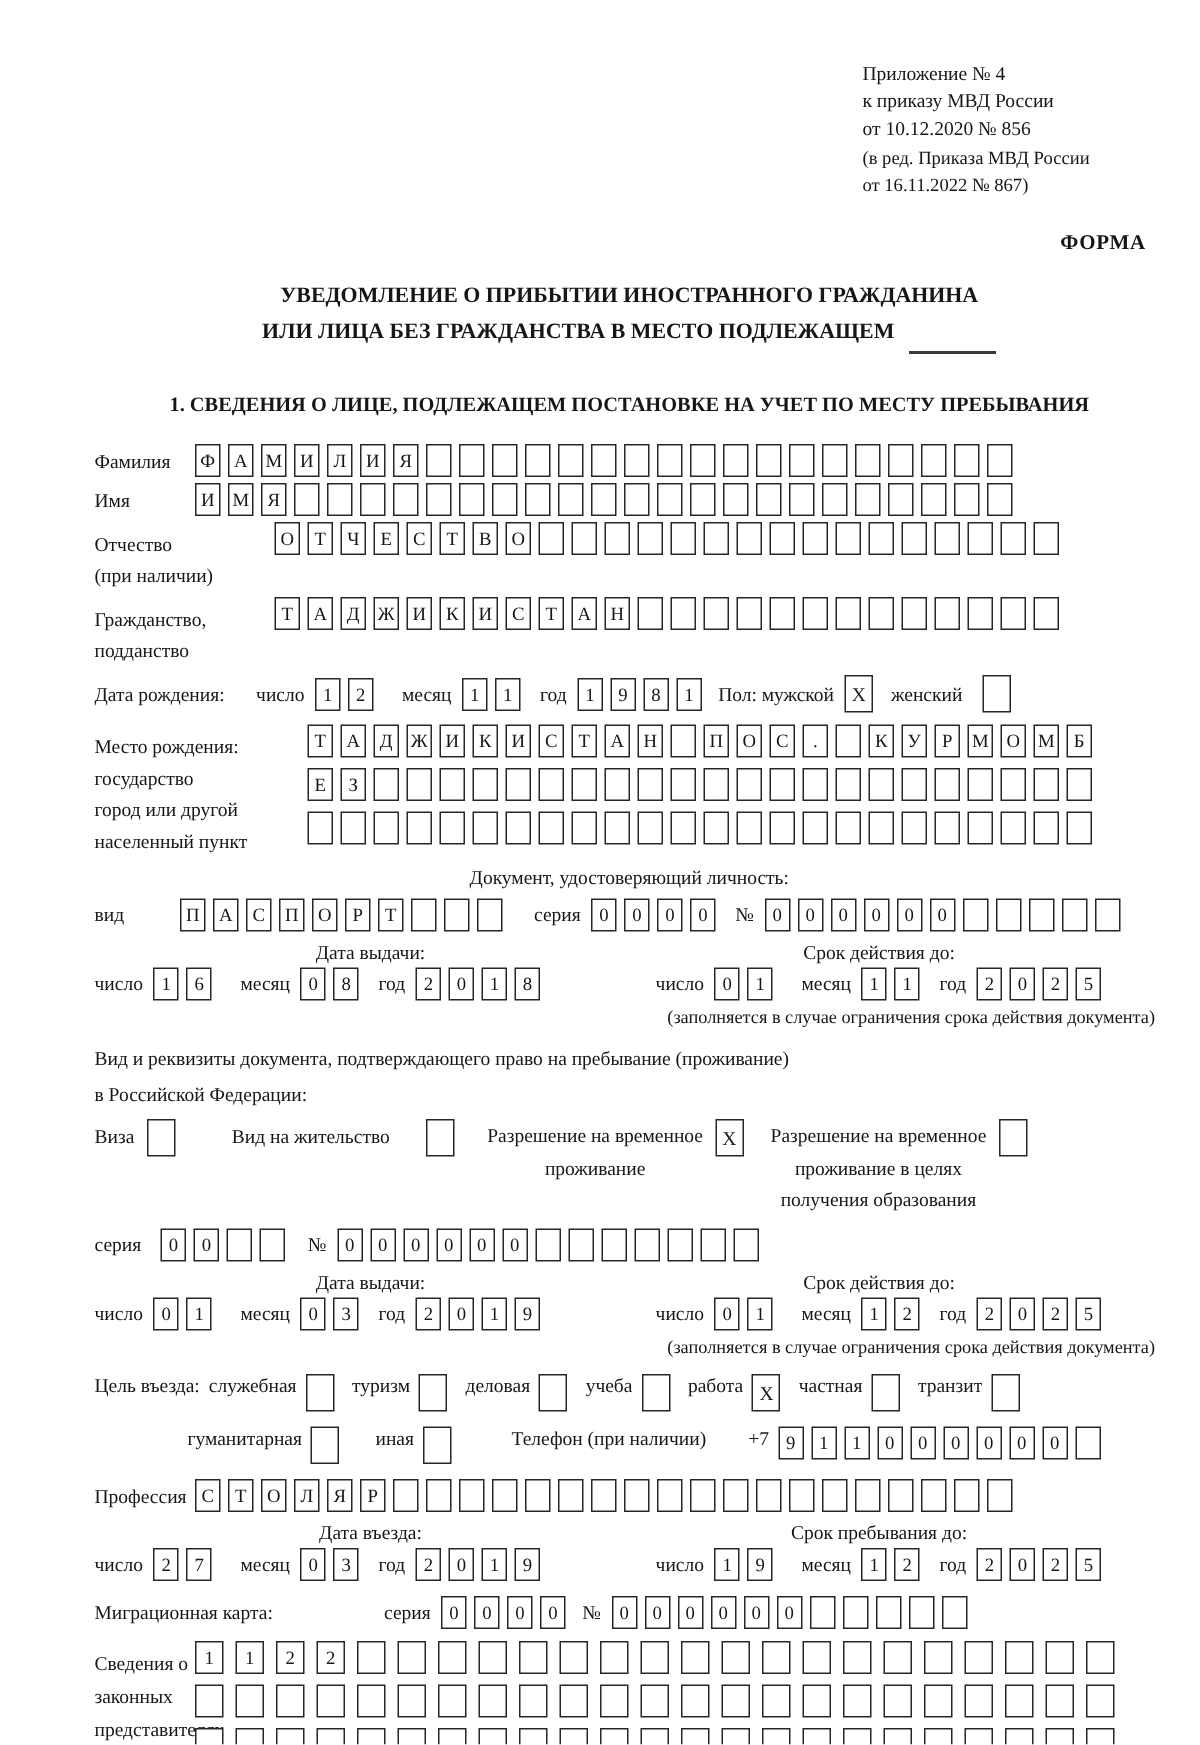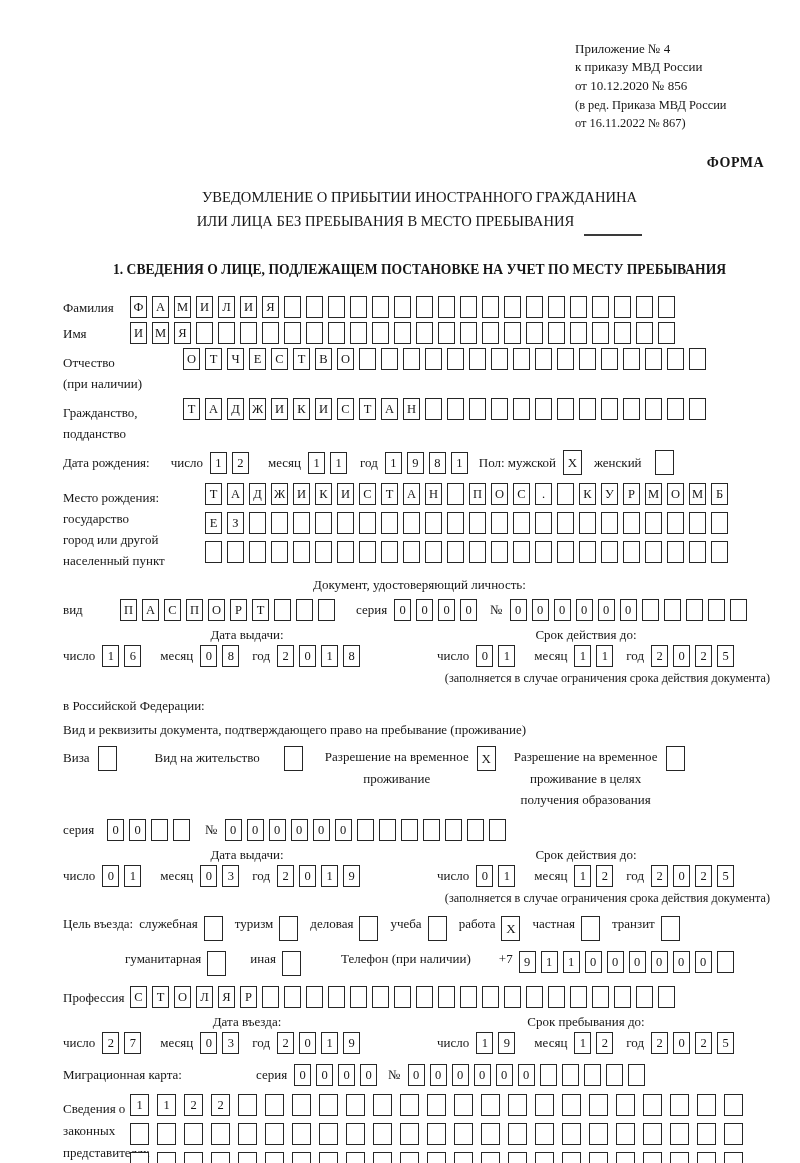--- a/index.html
+++ b/index.html
@@ -2,21 +2,21 @@
 <html><head>
 <meta charset="utf-8">
 <style>
   html,body{margin:0;padding:0;background:#fff}
   .page{position:relative;width:800px;height:1163px;box-sizing:border-box;overflow:hidden;
         padding:40px 24px 10px 63px;background:#fff;color:#161616;
         font-family:"Liberation Serif","DejaVu Serif",serif;font-size:13px}
   .refblock{margin-left:512px;font-size:13px;line-height:1.42}
   .refnote{margin-top:2px;font-size:12.4px}
   .forma{text-align:right;padding-right:12px;font-weight:bold;font-size:14px;margin-top:22px;letter-spacing:.5px}
-  .title{text-align:center;font-weight:normal;font-size:14.6px;margin-top:14px;line-height:1.7}
+  .title{text-align:center;font-weight:bold;font-size:14.6px;margin-top:14px;line-height:1.7}
   .uline{display:inline-block;width:58px;border-bottom:2px solid #3a3a3a;margin-left:10px}
   .sec1{font-weight:bold;text-align:center;font-size:13.6px;margin-top:26px;margin-bottom:18px}
   .frow{display:flex;align-items:flex-start;margin-bottom:4px}
   .lbl{flex:none;padding-top:4px}
   .lbl2 div{line-height:21px}
   .w67{width:67px}.w120{width:120px}.w142{width:142px}.w50{width:50px}
   .cells{display:flex;flex-wrap:nowrap;flex:none}
   .cell{display:inline-block;flex:none;width:15px;height:20px;border:1.5px solid #262626;
         margin-right:5px;text-align:center;line-height:20px;font-size:12.5px;background:#fff}
   .sp .cell{width:17px;margin-right:8px}
@@ -56,21 +56,21 @@
     <div class="refnote">
       <div>(в ред. Приказа МВД России</div>
       <div>от 16.11.2022 № 867)</div>
     </div>
   </div>
 
   <div class="forma">ФОРМА</div>
 
   <div class="title">
     <div>УВЕДОМЛЕНИЕ О ПРИБЫТИИ ИНОСТРАННОГО ГРАЖДАНИНА</div>
-    <div><span>ИЛИ ЛИЦА БЕЗ ПРЕБЫВАНИЯ В МЕСТО ПРЕБЫВАНИЯ</span><span class="uline">&nbsp;</span></div>
+    <div><span>ИЛИ ЛИЦА БЕЗ ГРАЖДАНСТВА В МЕСТО ПОДЛЕЖАЩЕМ</span><span class="uline">&nbsp;</span></div>
   </div>
 
   <div class="sec1">1. СВЕДЕНИЯ О ЛИЦЕ, ПОДЛЕЖАЩЕМ ПОСТАНОВКЕ НА УЧЕТ ПО МЕСТУ ПРЕБЫВАНИЯ</div>
 
   <div class="frow">
     <div class="lbl w67">Фамилия</div>
     <div class="cells">
         <span class="cell">Ф</span>
         <span class="cell">А</span>
         <span class="cell">М</span>
@@ -385,22 +385,22 @@
     <span class="cells">
         <span class="cell">2</span>
         <span class="cell">0</span>
         <span class="cell">2</span>
         <span class="cell">5</span>
       </span>
   </div>
   <div class="note">(заполняется в случае ограничения срока действия документа)</div>
 
   <div class="intro">
+    <div>Вид и реквизиты документа, подтверждающего право на пребывание (проживание)</div>
     <div>в Российской Федерации:</div>
-    <div>Вид и реквизиты документа, подтверждающего право на пребывание (проживание)</div>
   </div>
 
   <div class="optrow">
     <div class="opt">
       <span class="olbl">Виза</span>
       <span class="chk">&nbsp;</span>
     </div>
     <div class="opt" style="margin-left:38px">
       <span class="olbl">Вид на жительство</span>
       <span class="chk" style="margin-left:24px">&nbsp;</span>

